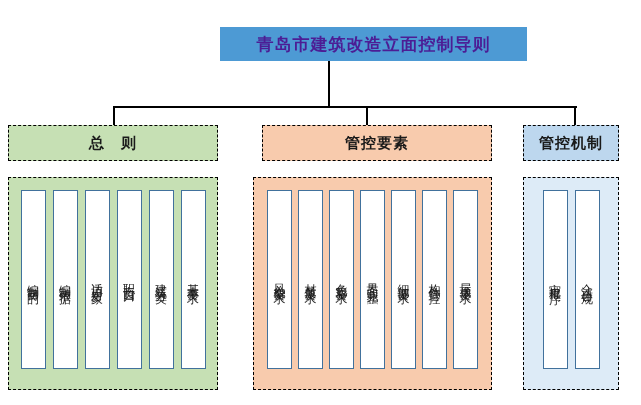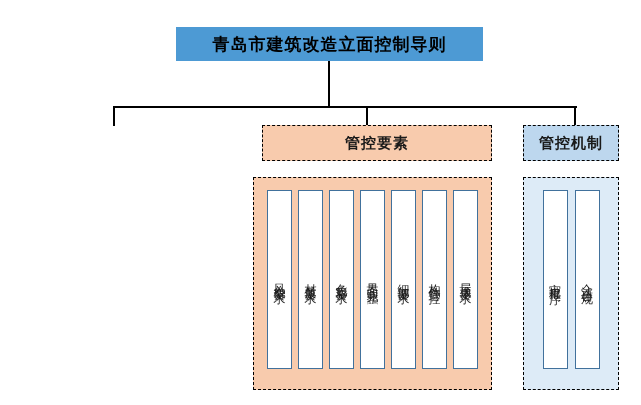--- a/index.html
+++ b/index.html
@@ -68,28 +68,39 @@
     letter-spacing: 3px;
     line-height: 1;
     overflow: hidden;
   }
 </style>
 </head>
 <body>
 
 <div id="canvas">
 
-  <div class="title-box" style="background: rgb(77, 154, 212); color: #000000;">青岛市建筑改造立面控制导则</div>
+  <div class="title-box" style="background: rgb(77, 154, 212); color: #4c1d95; margin-left: 44px;">青岛市建筑改造立面控制导则</div>
 
   <div class="line v-title" style="background: rgb(0, 0, 0);"></div>
   <div class="line h-main" style="background: rgb(0, 0, 0);"></div>
   <div class="line drop-1" style="background: rgb(0, 0, 0);"></div>
   <div class="line drop-2" style="background: rgb(0, 0, 0);"></div>
   <div class="line drop-3" style="background: rgb(0, 0, 0);"></div>
 
+  <div class="section s1">
+    <div class="header" style="background: rgb(198, 224, 180);">总　则</div>
+    <div class="body g1" style="background: rgb(198, 224, 180);">
+        <div class="item" style="background: rgb(255, 255, 255); border-color: rgb(65, 113, 156); color: rgb(26, 26, 26);">编制目的</div>
+        <div class="item" style="background: rgb(255, 255, 255); border-color: rgb(65, 113, 156); color: rgb(26, 26, 26);">编制依据</div>
+        <div class="item" style="background: rgb(255, 255, 255); border-color: rgb(65, 113, 156); color: rgb(26, 26, 26);">适用对象</div>
+        <div class="item" style="background: rgb(255, 255, 255); border-color: rgb(65, 113, 156); color: rgb(26, 26, 26);">职责归口</div>
+        <div class="item" style="background: rgb(255, 255, 255); border-color: rgb(65, 113, 156); color: rgb(26, 26, 26);">建筑分类</div>
+        <div class="item" style="background: rgb(255, 255, 255); border-color: rgb(65, 113, 156); color: rgb(26, 26, 26);">基本要求</div>
+      </div>
+  </div>
 
   <div class="section s2">
     <div class="header" style="background: rgb(248, 203, 173);">管控要素</div>
     <div class="body g2" style="background: rgb(248, 203, 173);">
         <div class="item" style="background: rgb(255, 255, 255); border-color: rgb(65, 113, 156); color: rgb(26, 26, 26);">风貌要求</div>
         <div class="item" style="background: rgb(255, 255, 255); border-color: rgb(65, 113, 156); color: rgb(26, 26, 26);">材质要求</div>
         <div class="item" style="background: rgb(255, 255, 255); border-color: rgb(65, 113, 156); color: rgb(26, 26, 26);">色彩要求</div>
         <div class="item" style="background: rgb(255, 255, 255); border-color: rgb(65, 113, 156); color: rgb(26, 26, 26);">界面完整</div>
         <div class="item" style="background: rgb(255, 255, 255); border-color: rgb(65, 113, 156); color: rgb(26, 26, 26);">细部要求</div>
         <div class="item" style="background: rgb(255, 255, 255); border-color: rgb(65, 113, 156); color: rgb(26, 26, 26);">构件管控</div>

